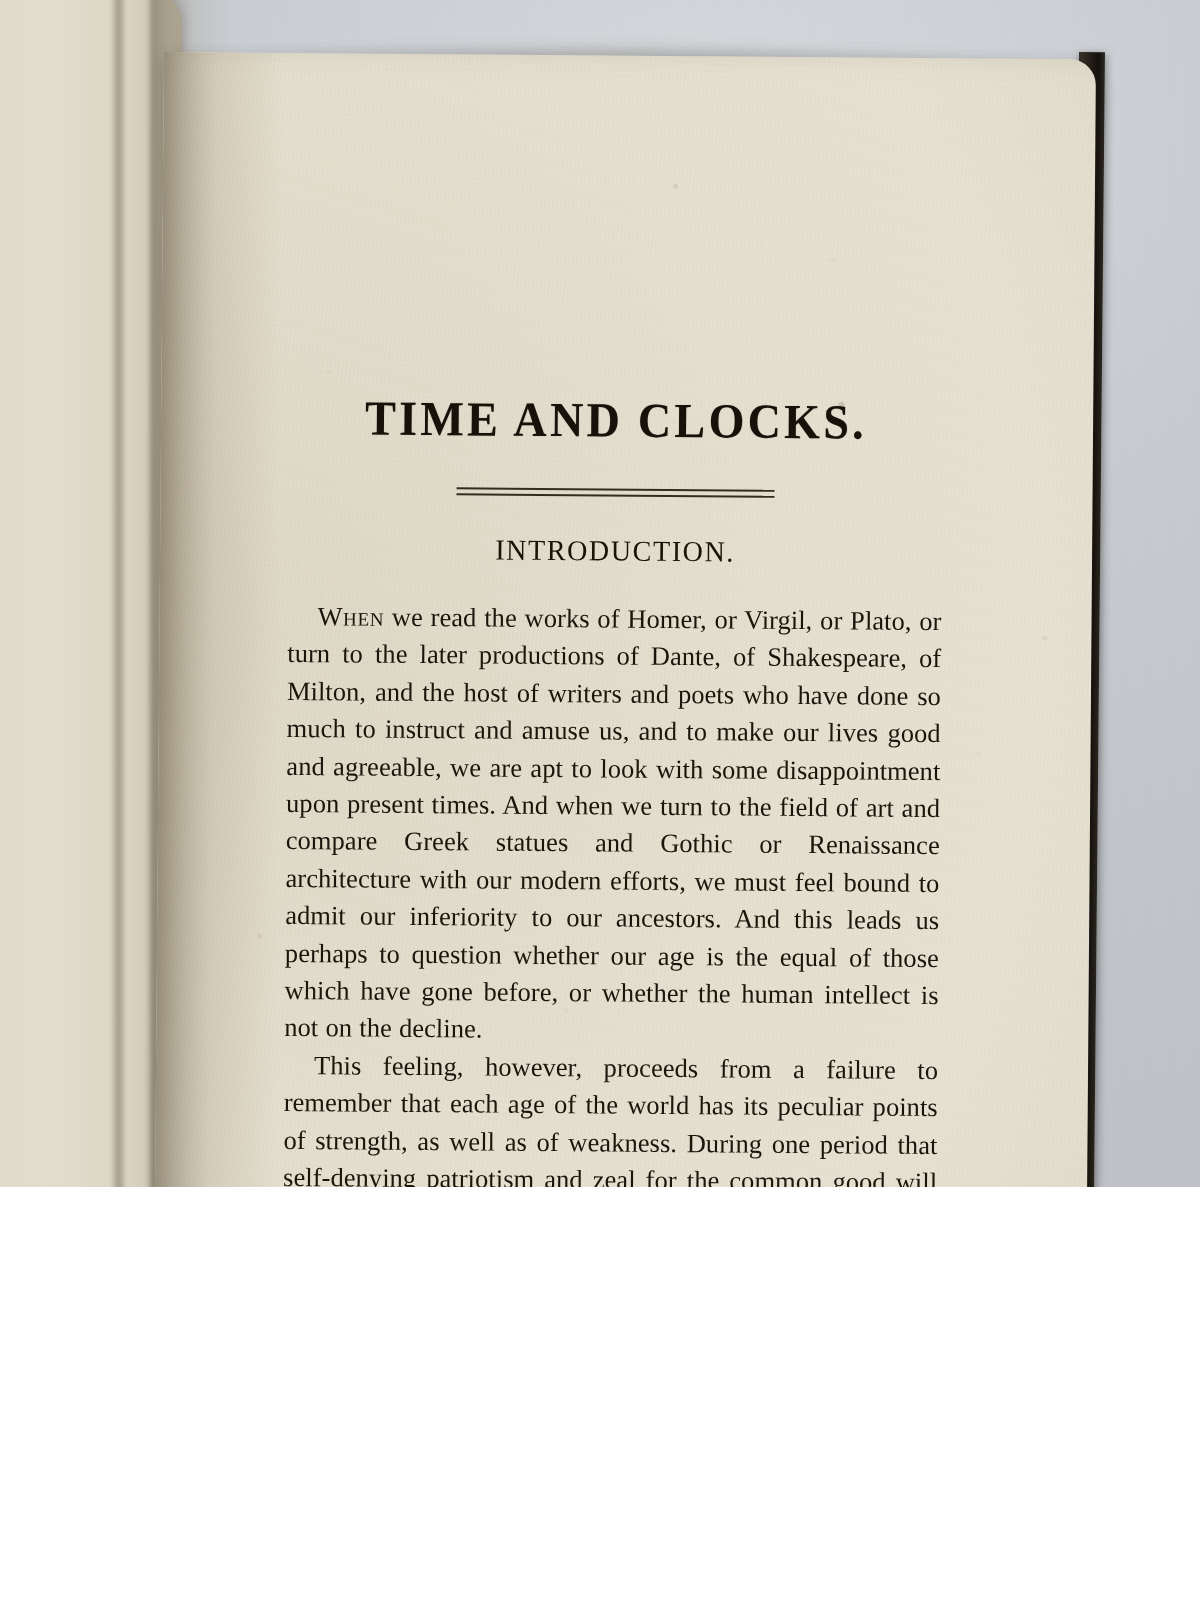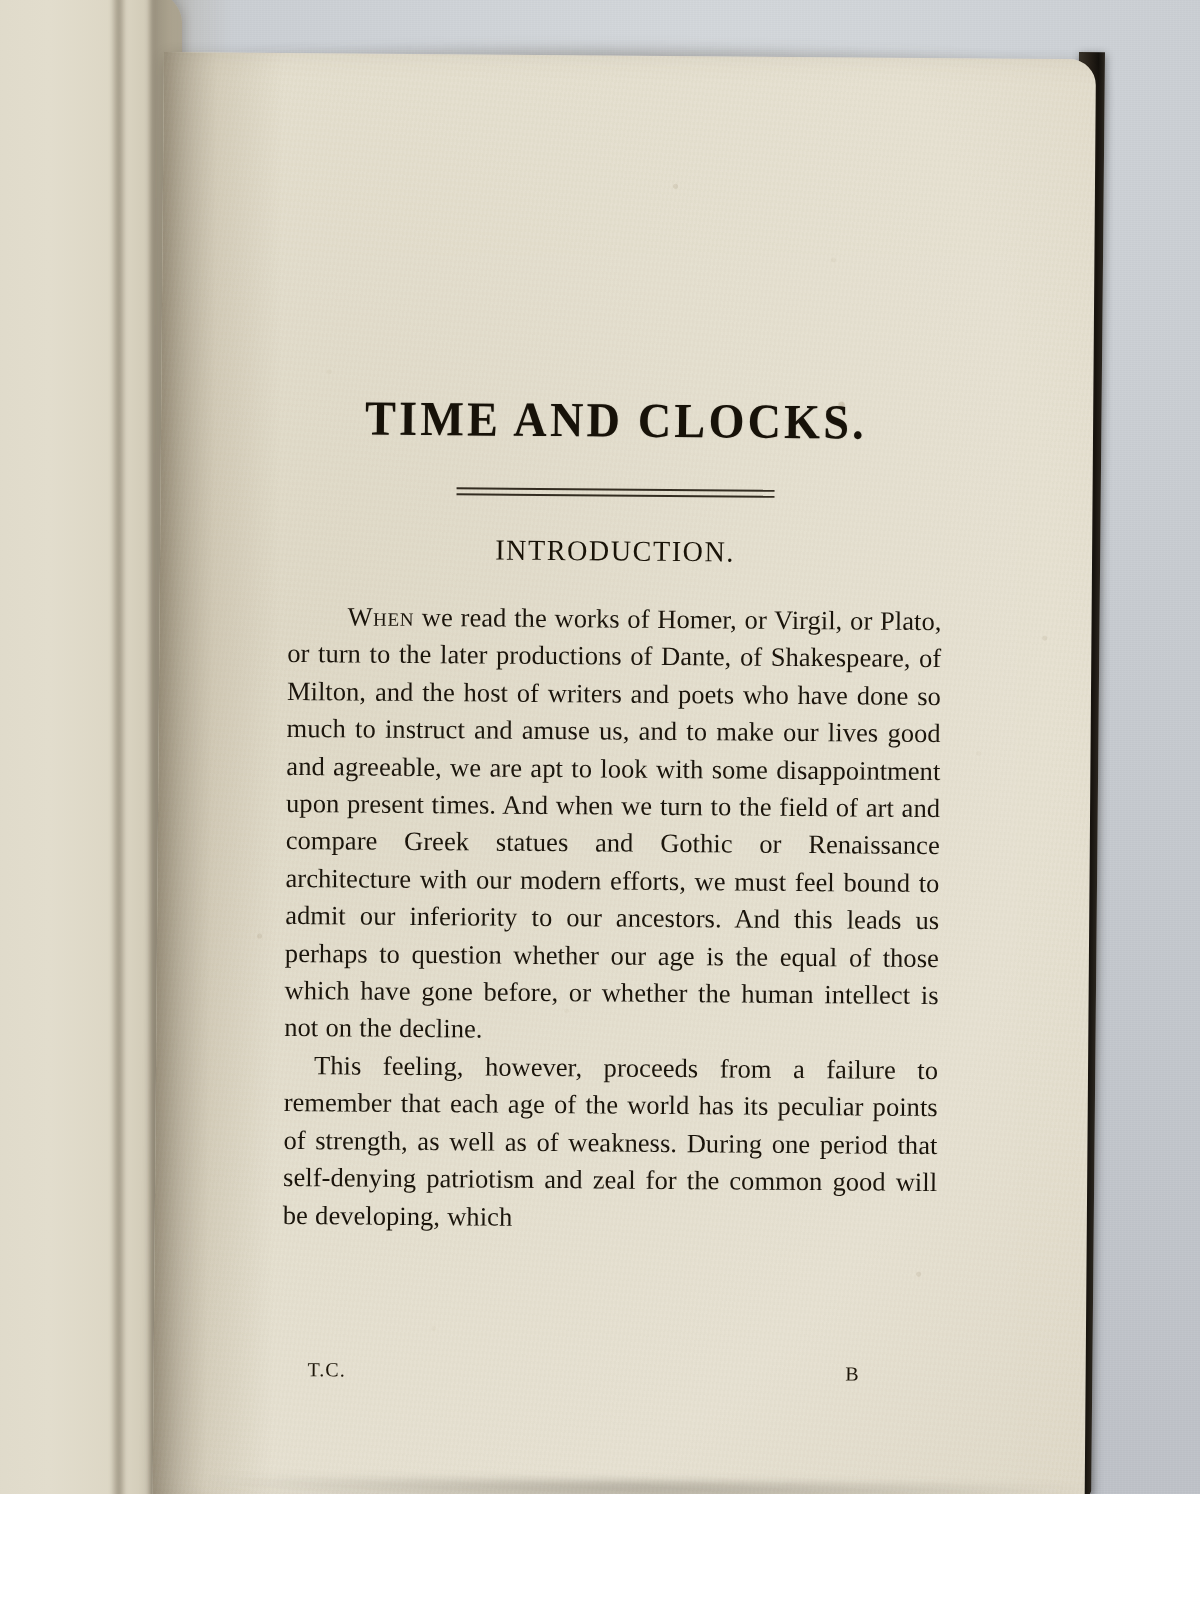--- a/index.html
+++ b/index.html
@@ -3,21 +3,21 @@
 <meta charset="utf-8">
 <style>
   html, body {
     margin: 0;
     padding: 0;
     background: #ffffff;
   }
   #scene {
     position: relative;
     width: 1200px;
-    height: 1494px;
+    height: 1187px;
     overflow: hidden;
     background: #c9cdd2;
     font-family: "Liberation Serif", "DejaVu Serif", serif;
   }
 
   
   .backdrop {
     position: absolute;
     inset: 0;
     background:
@@ -199,21 +199,20 @@
     letter-spacing: .05px;
     word-spacing: .5px;
   }
   .body-text p {
     margin: 0;
     text-indent: 30px;
   }
   .smallcaps {
     font-variant: small-caps;
     letter-spacing: .6px;
-    margin-left: 30px;
   }
 
   
   .feet {
     position: absolute;
     left: 128px;
     top: 1305px;
     width: 654px;
     display: flex;
     justify-content: space-between;

